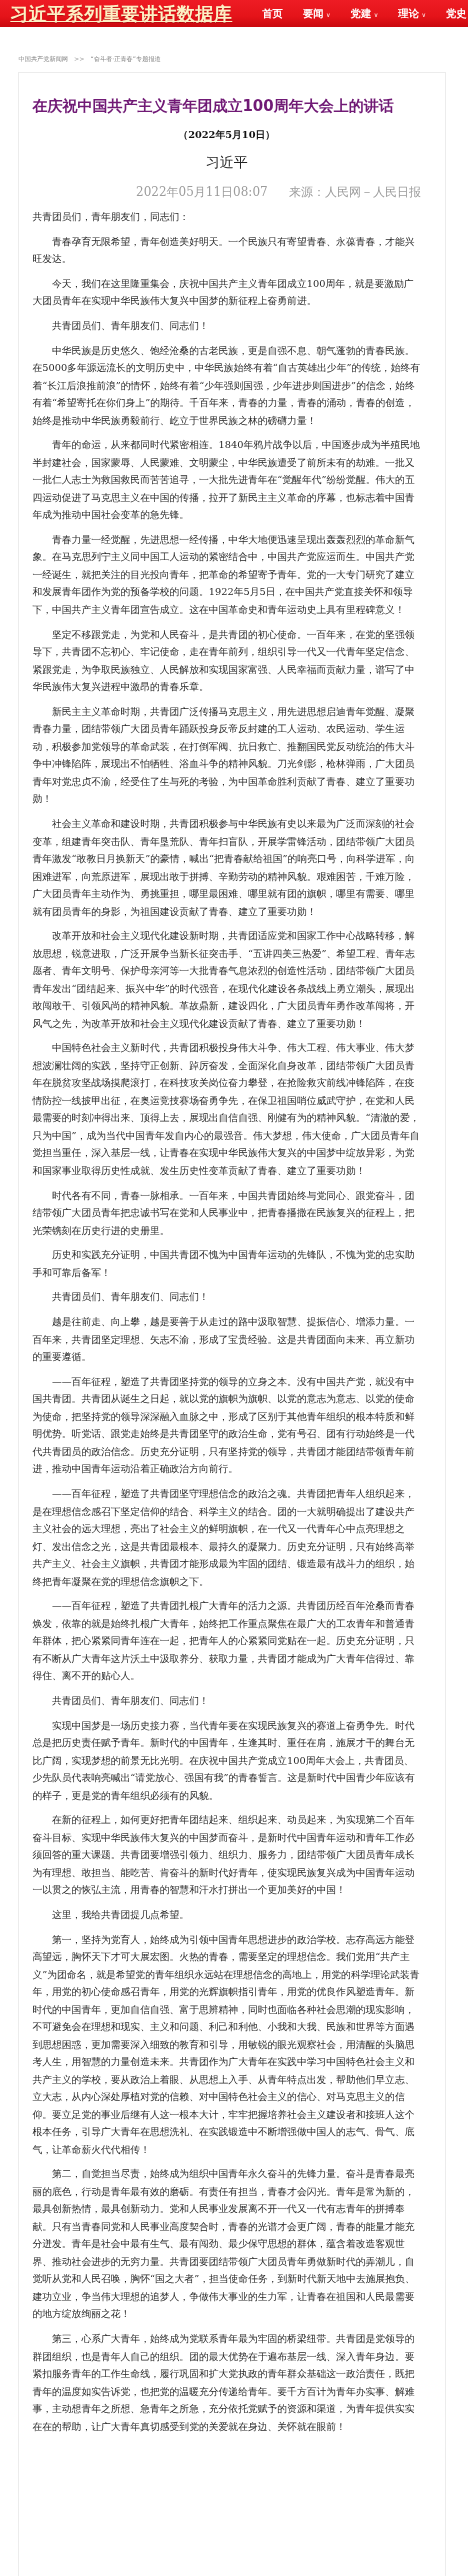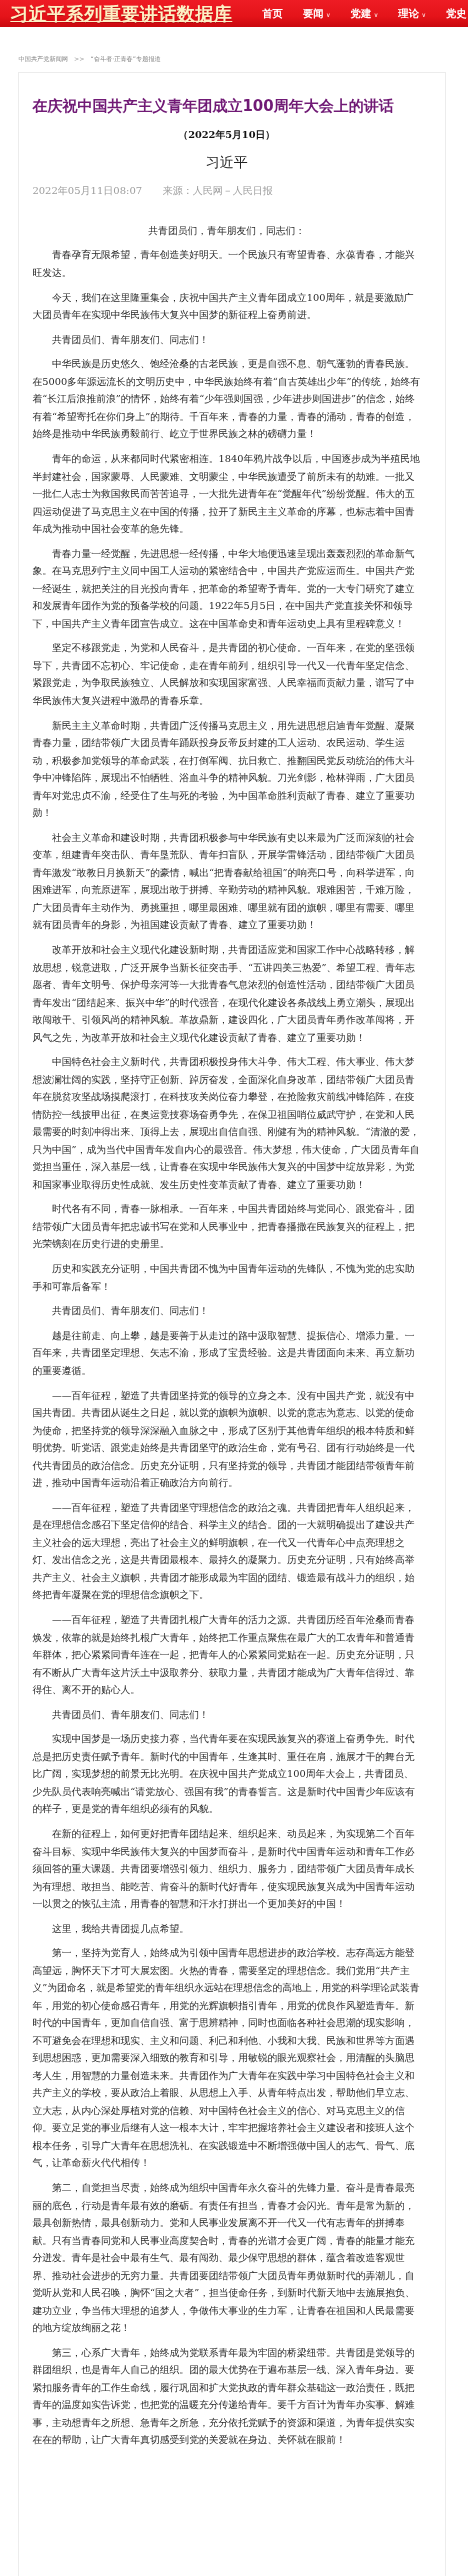--- a/index.html
+++ b/index.html
@@ -19,24 +19,24 @@
   .breadcrumb{position:absolute;top:55px;left:18.5px;font-size:6.2px;color:#7f7f7f;}
   .breadcrumb .sep{margin:0 4.1px;color:#9a9a9a;}
   
   .card{position:absolute;top:72px;left:18px;width:428px;height:3757px;background:#fff;
     border:0.5px solid #ececec;box-sizing:border-box;padding:0 24px 0 13.4px;overflow:hidden;}
   .art-title{margin-top:23px;text-align:left;font-size:15px;line-height:20.6px;
     font-weight:bold;color:#701a75;}
   .serif{font-family:"DejaVu Serif",serif;}
   .art-date{text-align:center;font-size:9.8px;font-weight:bold;color:#111;margin-top:12.4px;}
   .art-author{text-align:center;font-size:14px;color:#222;margin-top:12.4px;}
-  .art-meta{text-align:left;font-size:10px;color:#9c9c9c;margin-top:11.3px;margin-bottom:24px;}
+  .art-meta{text-align:right;font-size:12px;color:#9c9c9c;margin-top:11.3px;margin-bottom:7px;}
   .art-meta .src{margin-left:17.5px;}
   .art-body p{font-size:9.8px;color:#282828;line-height:17.5px;margin:7.2px 0;text-indent:2em;}
-  .art-body p.on{text-indent:0;text-align:center;}
+  .art-body p.on{text-indent:0;}
 </style>
 </head>
 <body>
 
 <div class="header">
   <div class="brand">习近平系列重要讲话数据库</div>
   <div class="nav">
 
       <div class="nav-item"><span>首页</span></div>
 

